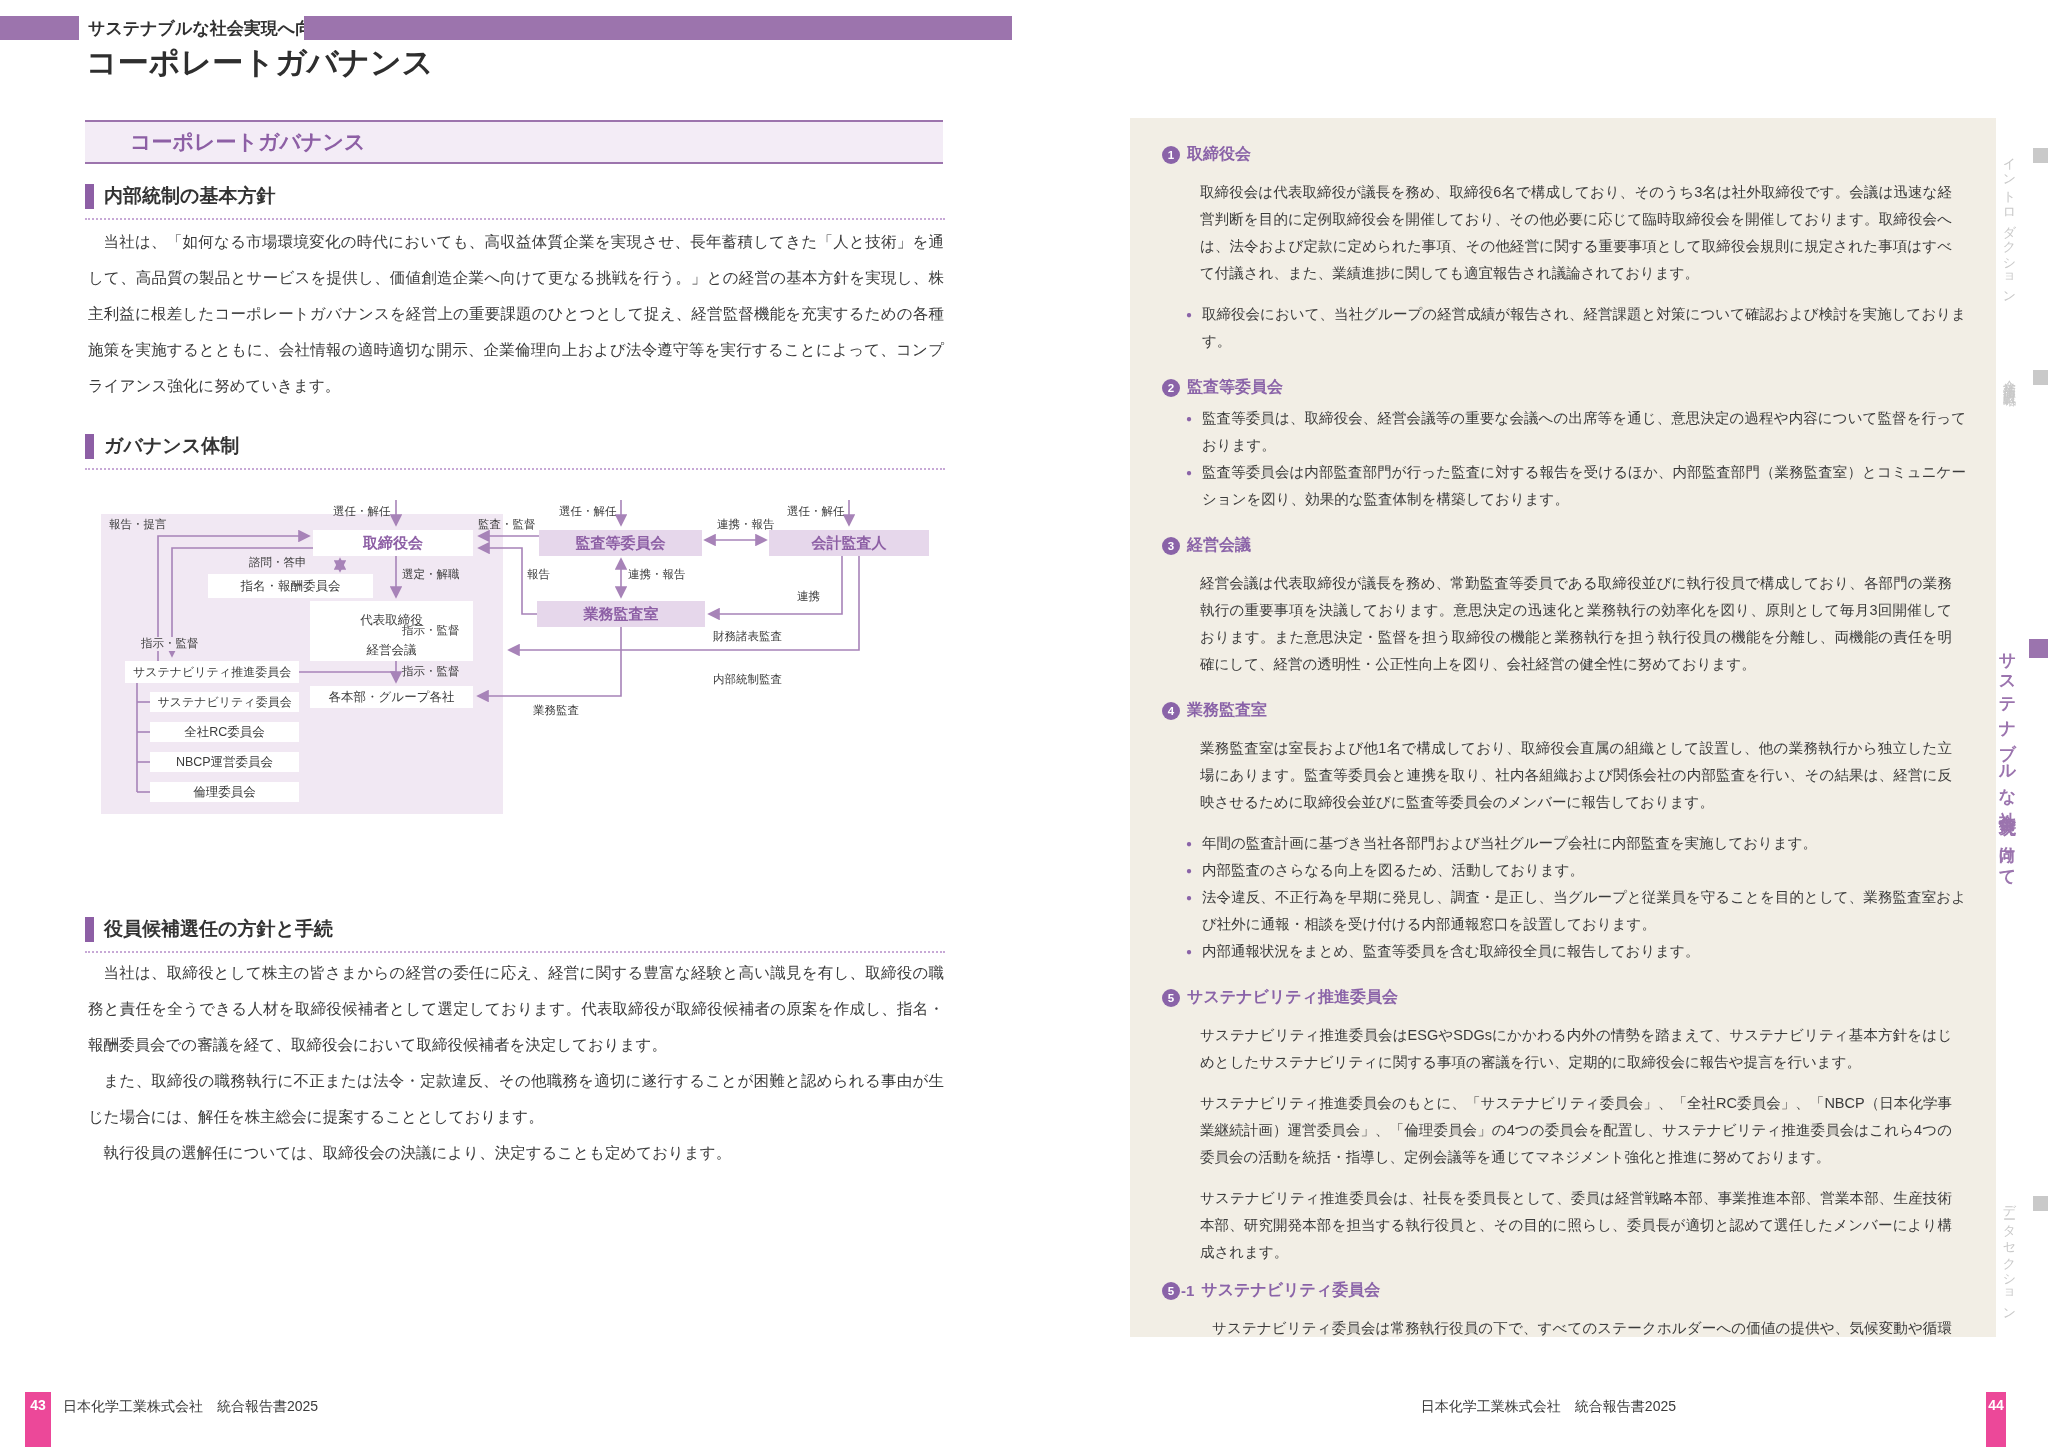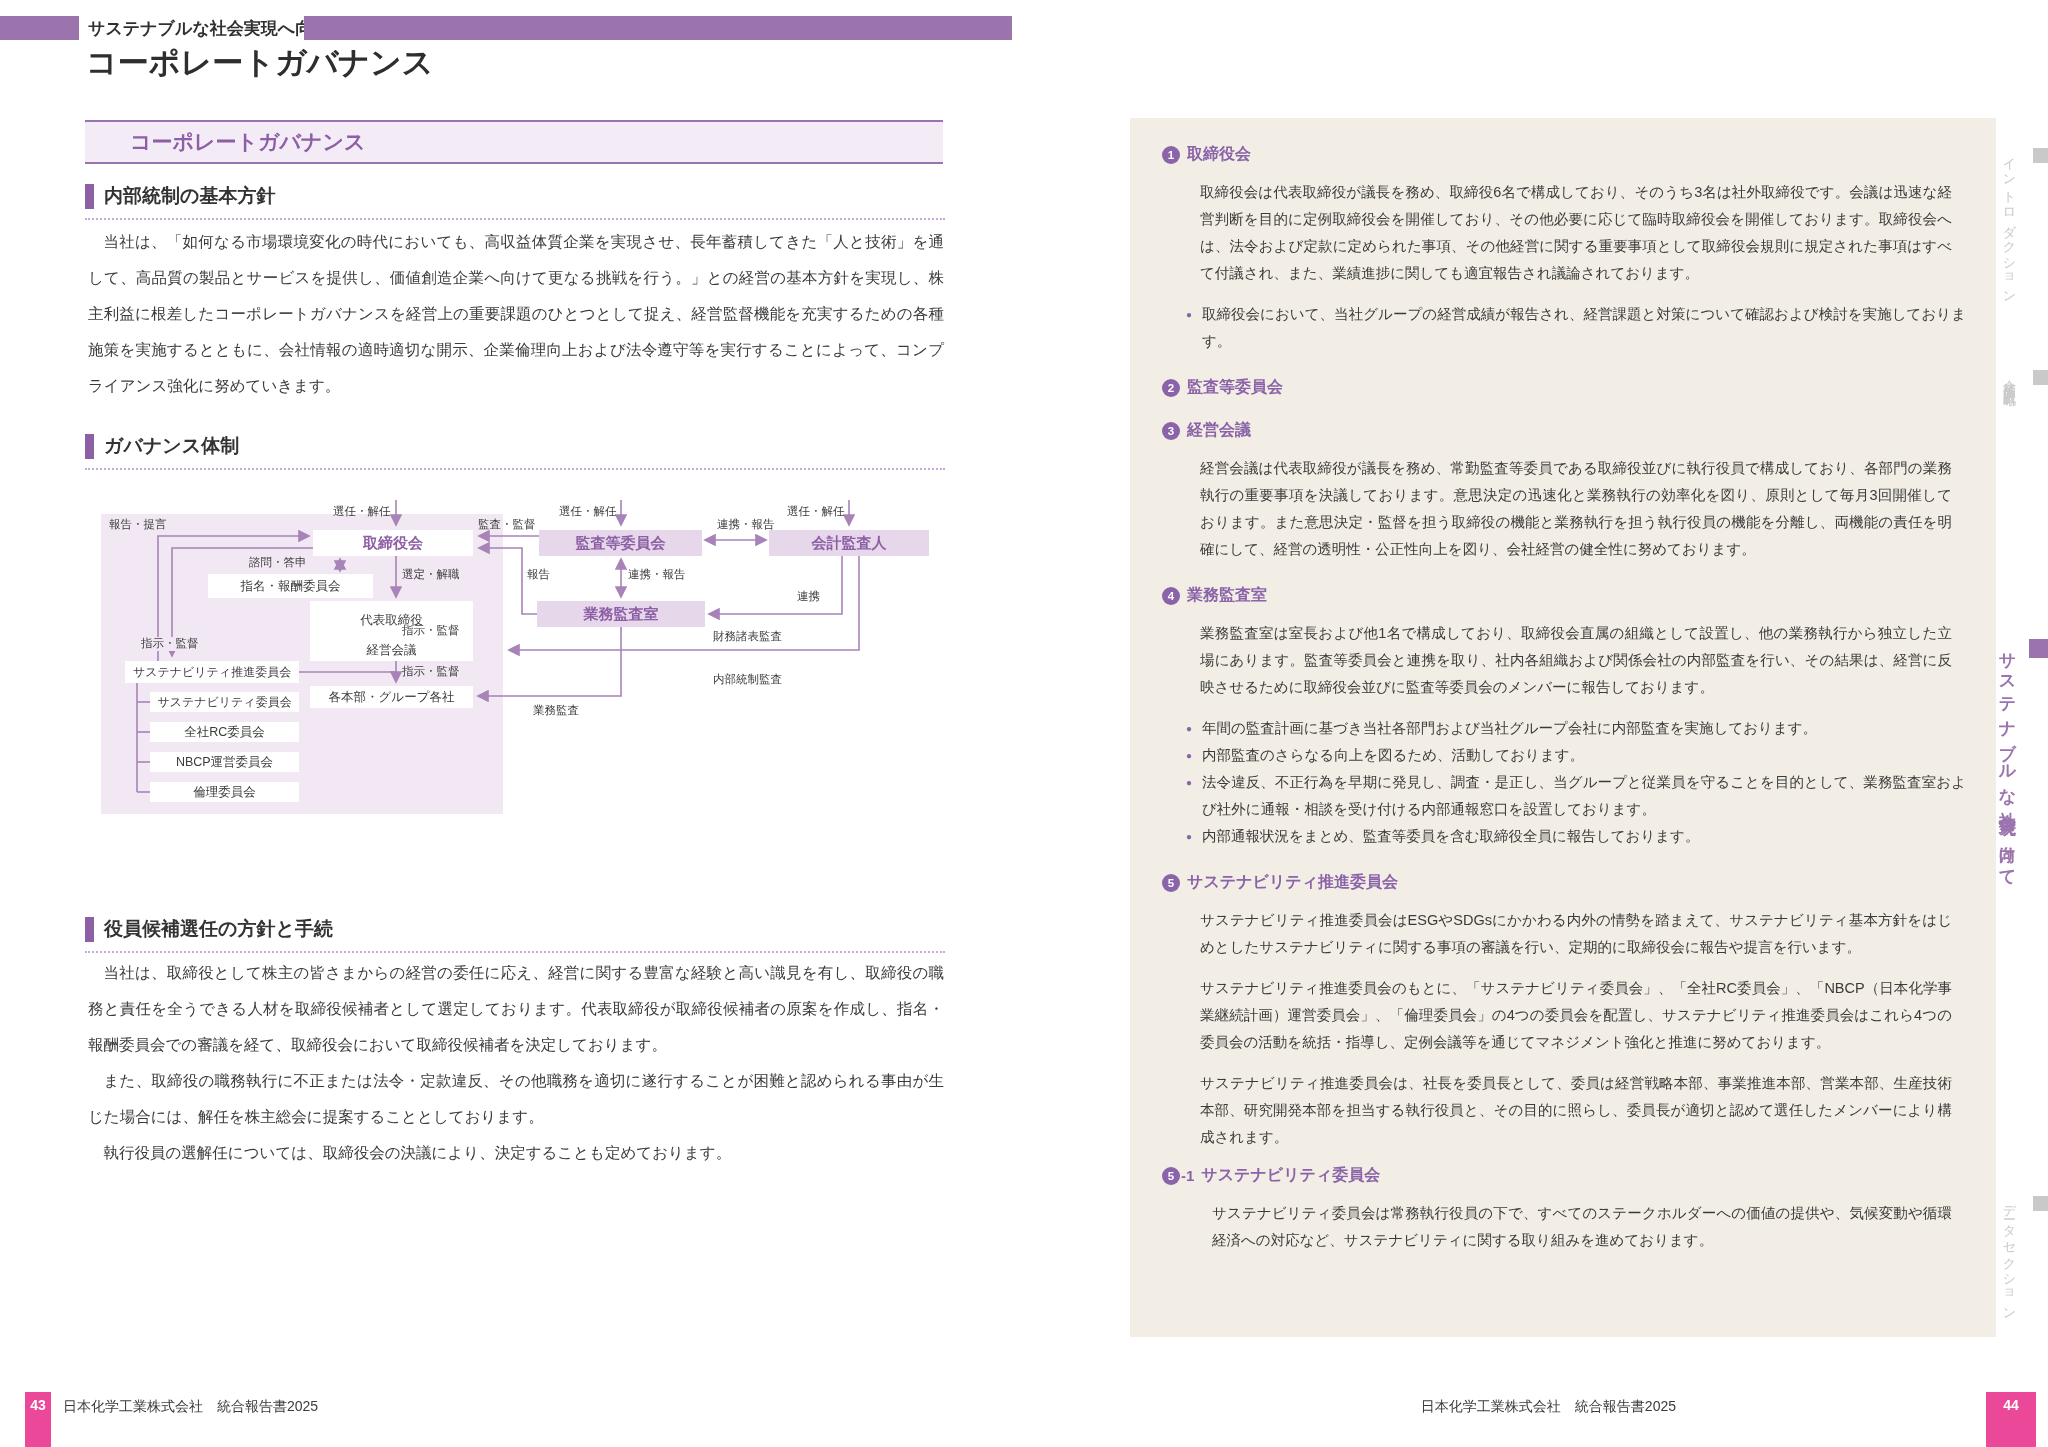--- a/index.html
+++ b/index.html
@@ -176,20 +176,24 @@
       </ul>
     </div>
   </div>
 
   <div class="rsec">
     <div class="rsec-head">
       <span class="ncirc">2</span>
       <span class="rtitle">監査等委員会</span>
     </div>
     <div class="rbody">
+      <ul>
+        <li>監査等委員は、取締役会、経営会議等の重要な会議への出席等を通じ、意思決定の過程や内容について監督を行っております。</li>
+        <li>監査等委員会は内部監査部門が行った監査に対する報告を受けるほか、内部監査部門（業務監査室）とコミュニケーションを図り、効果的な監査体制を構築しております。</li>
+      </ul>
     </div>
   </div>
 
   <div class="rsec">
     <div class="rsec-head">
       <span class="ncirc">3</span>
       <span class="rtitle">経営会議</span>
     </div>
     <div class="rbody">
       <p>経営会議は代表取締役が議長を務め、常勤監査等委員である取締役並びに執行役員で構成しており、各部門の業務執行の重要事項を決議しております。意思決定の迅速化と業務執行の効率化を図り、原則として毎月3回開催しております。また意思決定・監督を担う取締役の機能と業務執行を担う執行役員の機能を分離し、両機能の責任を明確にして、経営の透明性・公正性向上を図り、会社経営の健全性に努めております。</p>
@@ -246,13 +250,13 @@
 <div class="vtab-sq active" style="left:2029px;top:639px;"></div>
 <div class="vtab-txt active" style="left:1996px;top:641px;">サステナブルな社会実現へ向けて</div>
 
 <div class="vtab-sq" style="left:2033px;top:1196px;"></div>
 <div class="vtab-txt" style="left:2000px;top:1196px;">データセクション</div>
 
 <div class="pagetab" style="left:25px;">43</div>
 <div class="foottext" style="left:63px;">日本化学工業株式会社　統合報告書2025</div>
 
 <div class="foottext" style="right:372px;">日本化学工業株式会社　統合報告書2025</div>
-<div class="pagetab" style="left:1986px;width:50px;">44</div>
+<div class="pagetab" style="left:1986px;width:20px;">44</div>
 
 </body></html>

